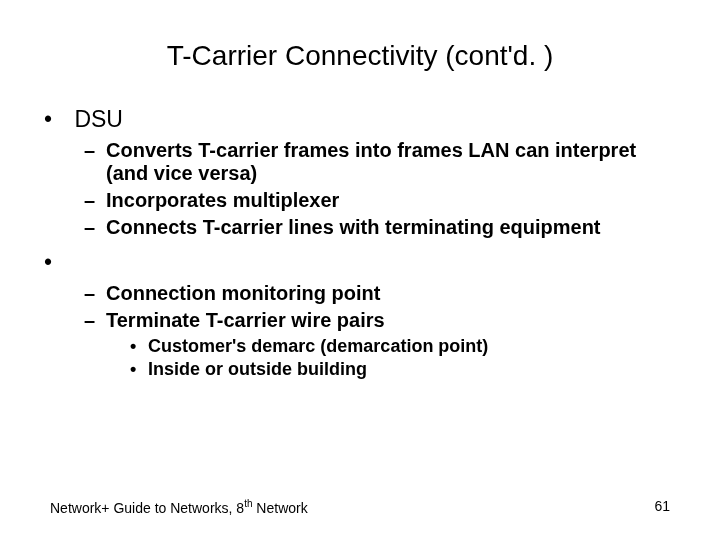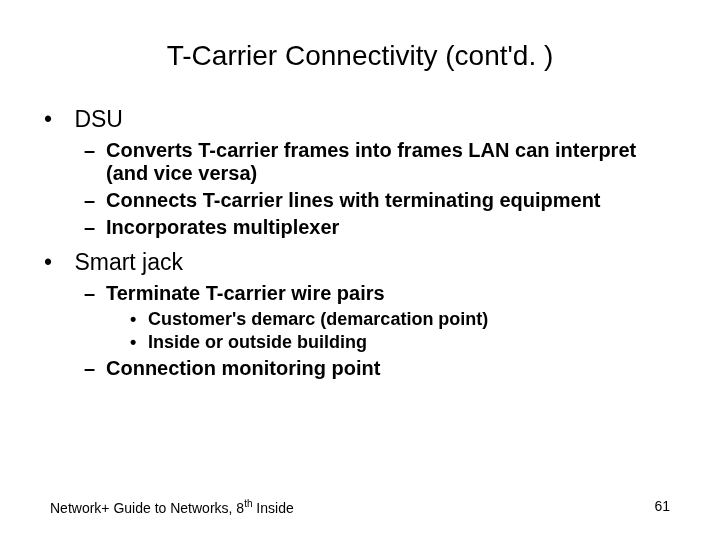--- a/index.html
+++ b/index.html
@@ -24,37 +24,36 @@
 
 <div class="slide">
 
   <h1 class="title">T-Carrier Connectivity (cont'd. )</h1>
 
   <ul class="lvl1">
     <li>
       <span class="txt">DSU</span>
       <ul class="lvl2">
         <li><span>Converts T-carrier frames into frames LAN can interpret (and vice versa)</span></li>
+        <li><span>Incorporates multiplexer</span></li>
         <li><span>Connects T-carrier lines with terminating equipment</span></li>
-        <li><span>Incorporates multiplexer</span></li>
       </ul>
     </li>
     <li>
-      <span class="txt">Smart jack</span>
       <ul class="lvl2">
+        <li><span>Connection monitoring point</span></li>
         <li>
           <span>Terminate T-carrier wire pairs</span>
           <ul class="lvl3">
             <li><span>Customer's demarc (demarcation point)</span></li>
             <li><span>Inside or outside building</span></li>
           </ul>
         </li>
-        <li><span>Connection monitoring point</span></li>
       </ul>
     </li>
   </ul>
 
   <div class="footer">
-    <span><span>Network+ Guide to Networks, 8</span><sup>th</sup><span> Inside</span></span>
+    <span><span>Network+ Guide to Networks, 8</span><sup>th</sup><span> Network</span></span>
     <span>61</span>
   </div>
 
 </div>
 
 </body></html>

